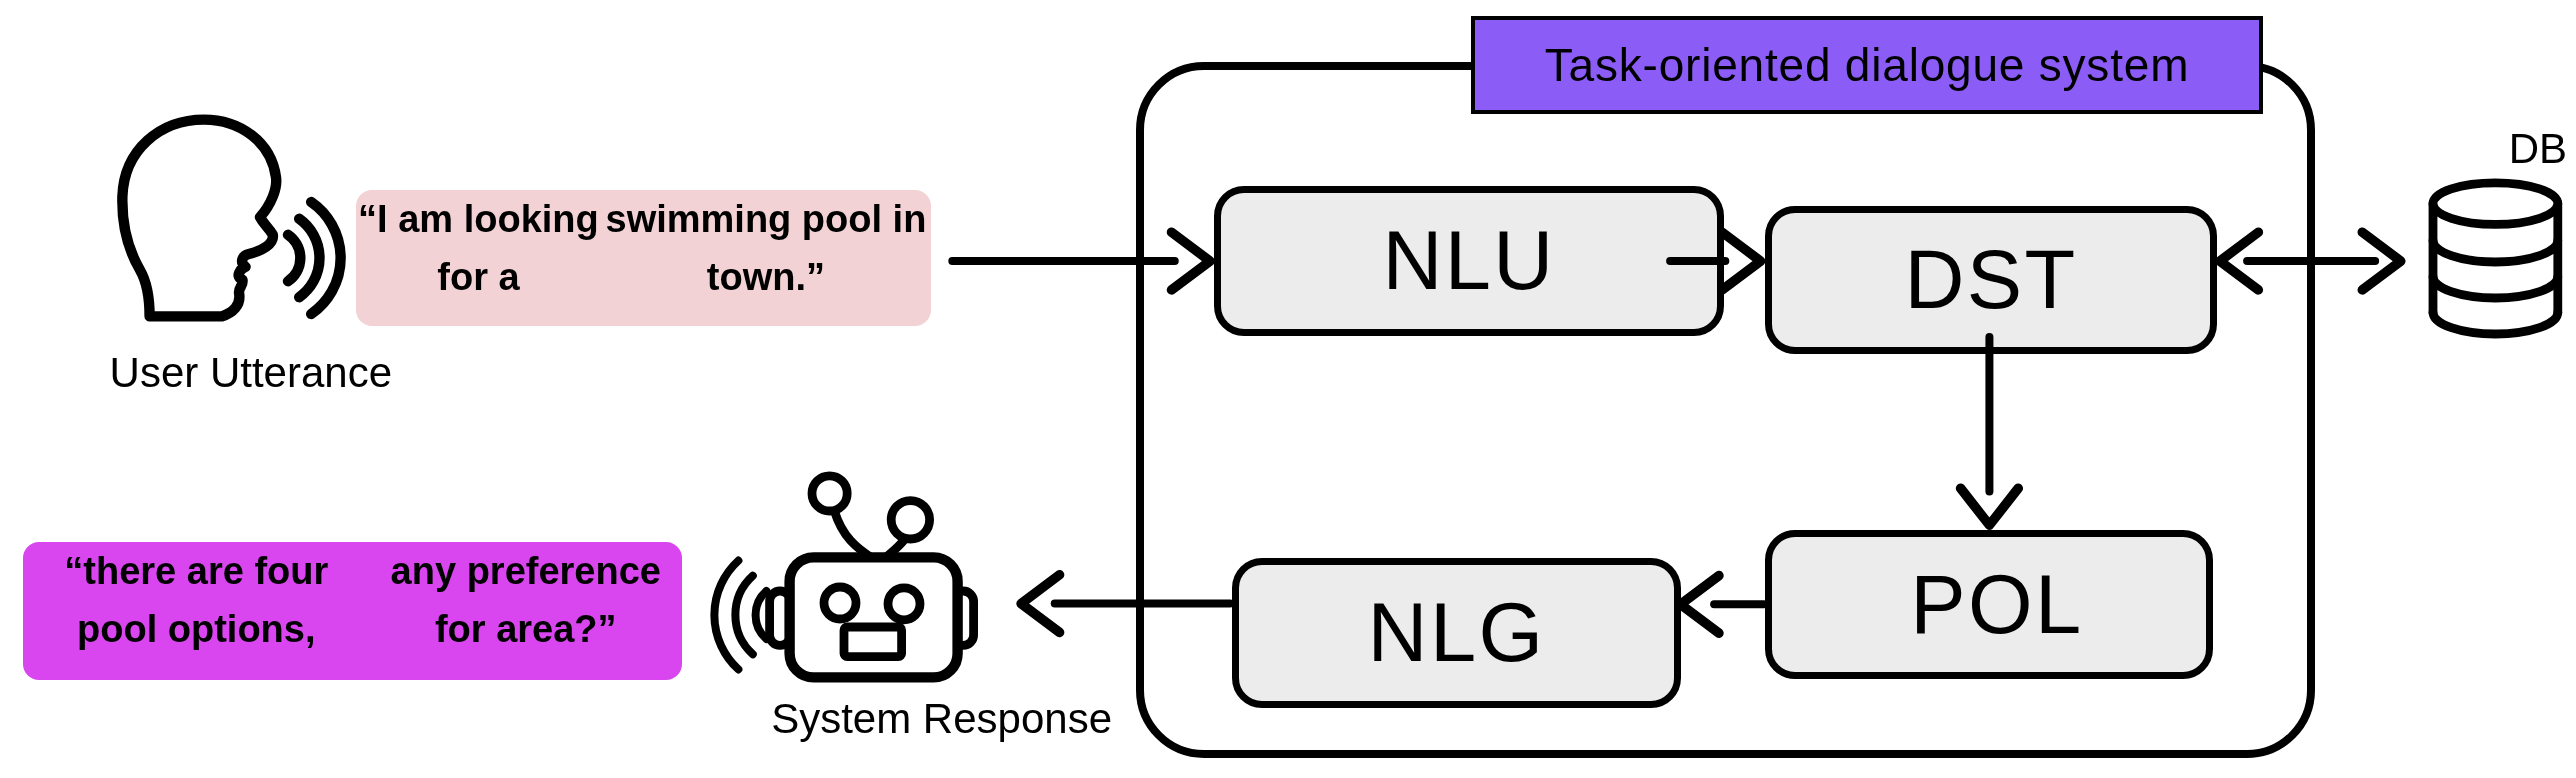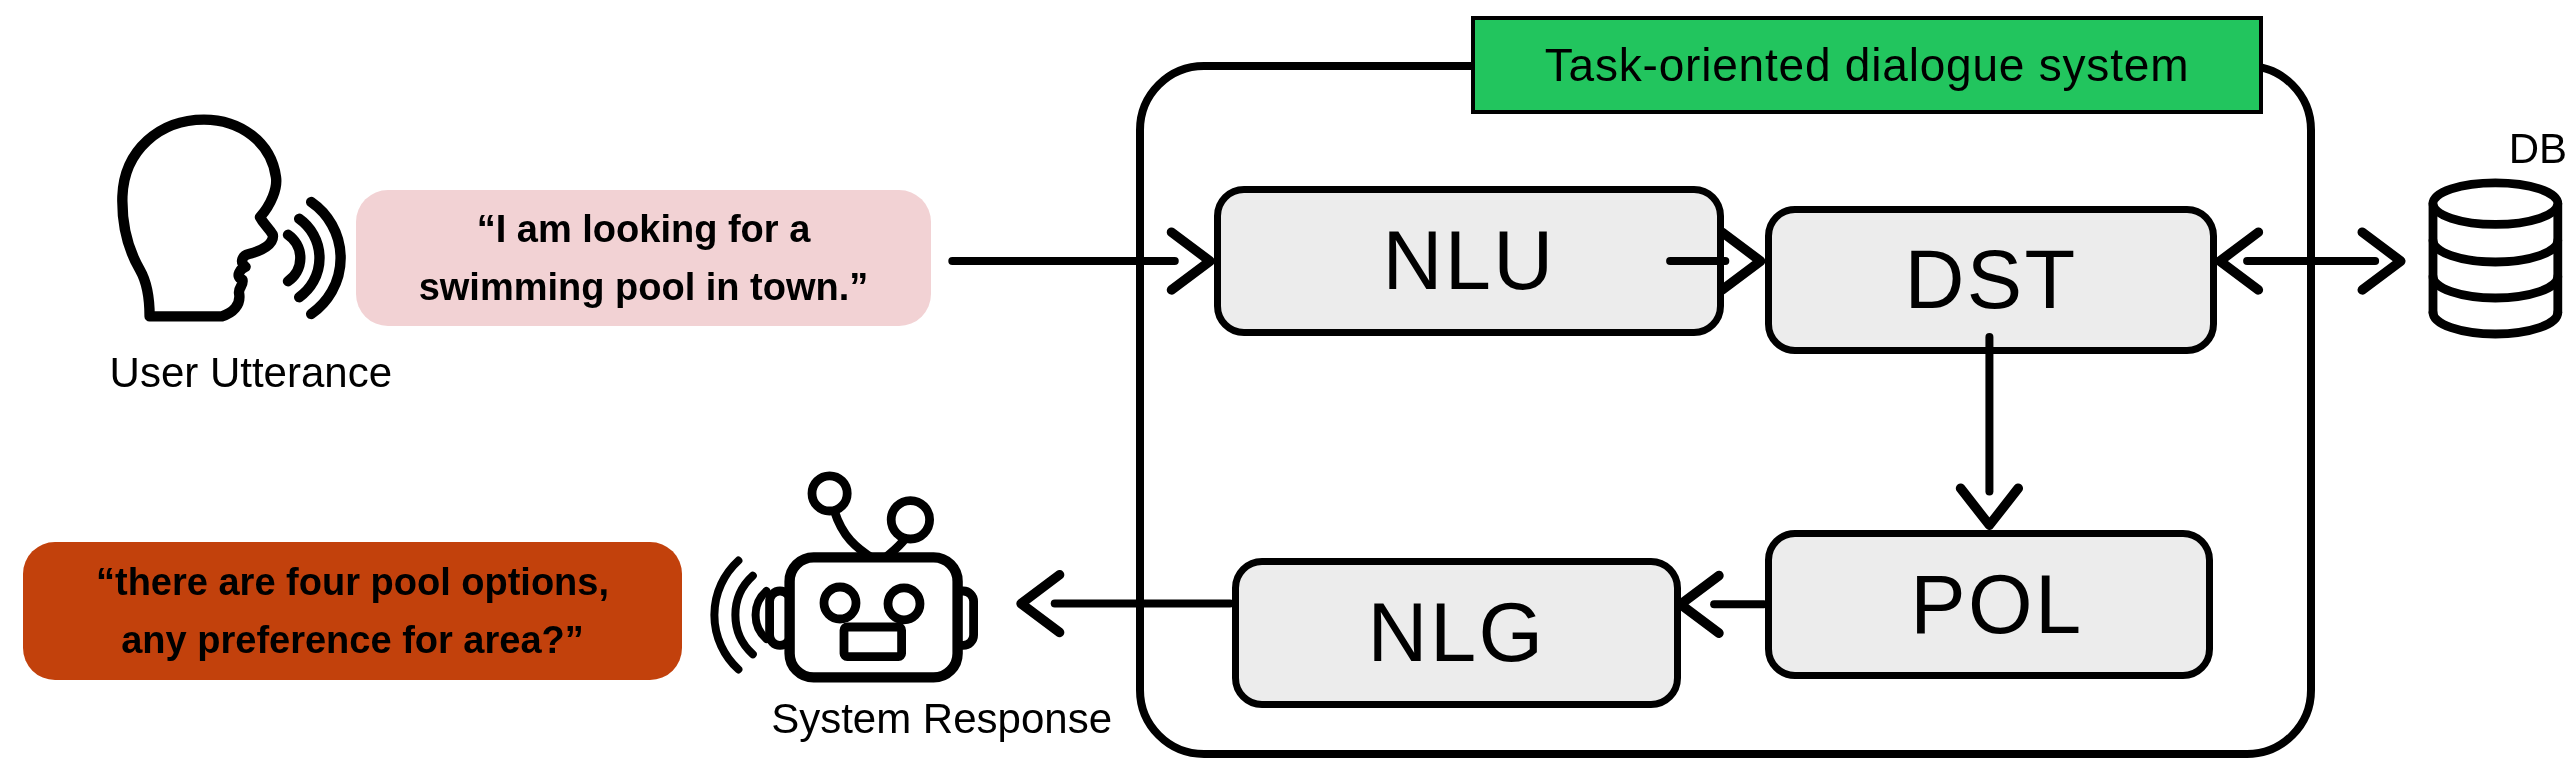--- a/index.html
+++ b/index.html
@@ -9,43 +9,43 @@
   }
   
   #container-box{
     position:absolute;left:1136px;top:62px;width:1179px;height:696px;
     border:8px solid #000;border-radius:68px;box-sizing:border-box;
     background:transparent;z-index:1;
   }
   
   #title-box{
     position:absolute;left:1471px;top:16px;width:792px;height:98px;
-    background:#22c55e;border:4.8px solid #000;box-sizing:border-box;
+    background:#8b5cf6;border:4.8px solid #000;box-sizing:border-box;
     display:flex;align-items:center;justify-content:center;
     font-size:46px;letter-spacing:0.8px;z-index:4;
   }
   
   .module{
     position:absolute;background:#ececec;border:7.2px solid #000;
     border-radius:30px;box-sizing:border-box;
     display:flex;align-items:center;justify-content:center;
     font-size:83px;font-weight:400;letter-spacing:2.4px;z-index:2;
   }
   #module-nlu{left:1214px;top:186px;width:510px;height:150px;}
   #module-dst{left:1765px;top:186px;width:452px;height:148px;margin-top:20px;}
   #module-nlg{left:1232px;top:528px;width:449px;height:150px;margin-top:30px;}
   #module-pol{left:1765px;top:530px;width:448px;height:149px;padding-left:16px;}
   
   .bubble{
-    position:absolute;border-radius:32px;z-index:2;
-    display:flex;flex-direction:column;align-items:center;justify-content:center;
+    position:absolute;border-radius:16px;z-index:2;
+    display:flex;flex-direction:row;justify-content:center;
     font-weight:bold;font-size:38px;line-height:58px;text-align:center;
   }
   #bubble-user{left:356px;top:190px;width:575px;height:136px;background:#f2d2d4;}
-  #bubble-system{left:23px;top:542px;width:659px;height:138px;background:#c2410c;}
+  #bubble-system{left:23px;top:542px;width:659px;height:138px;background:#d946ef;}
   
   .caption{position:absolute;font-size:42px;text-align:right;z-index:2;}
   #caption-user{left:16px;top:349px;width:376px;}
   #caption-system{left:648px;top:695px;width:464px;}
   #caption-db{left:2426px;top:125px;width:141px;}
   
   .icon{position:absolute;z-index:2;}
   #head-icon{left:76px;top:110px;}
   #robot-icon{left:708px;top:463px;}
   #db-icon{left:2425px;top:178px;}

